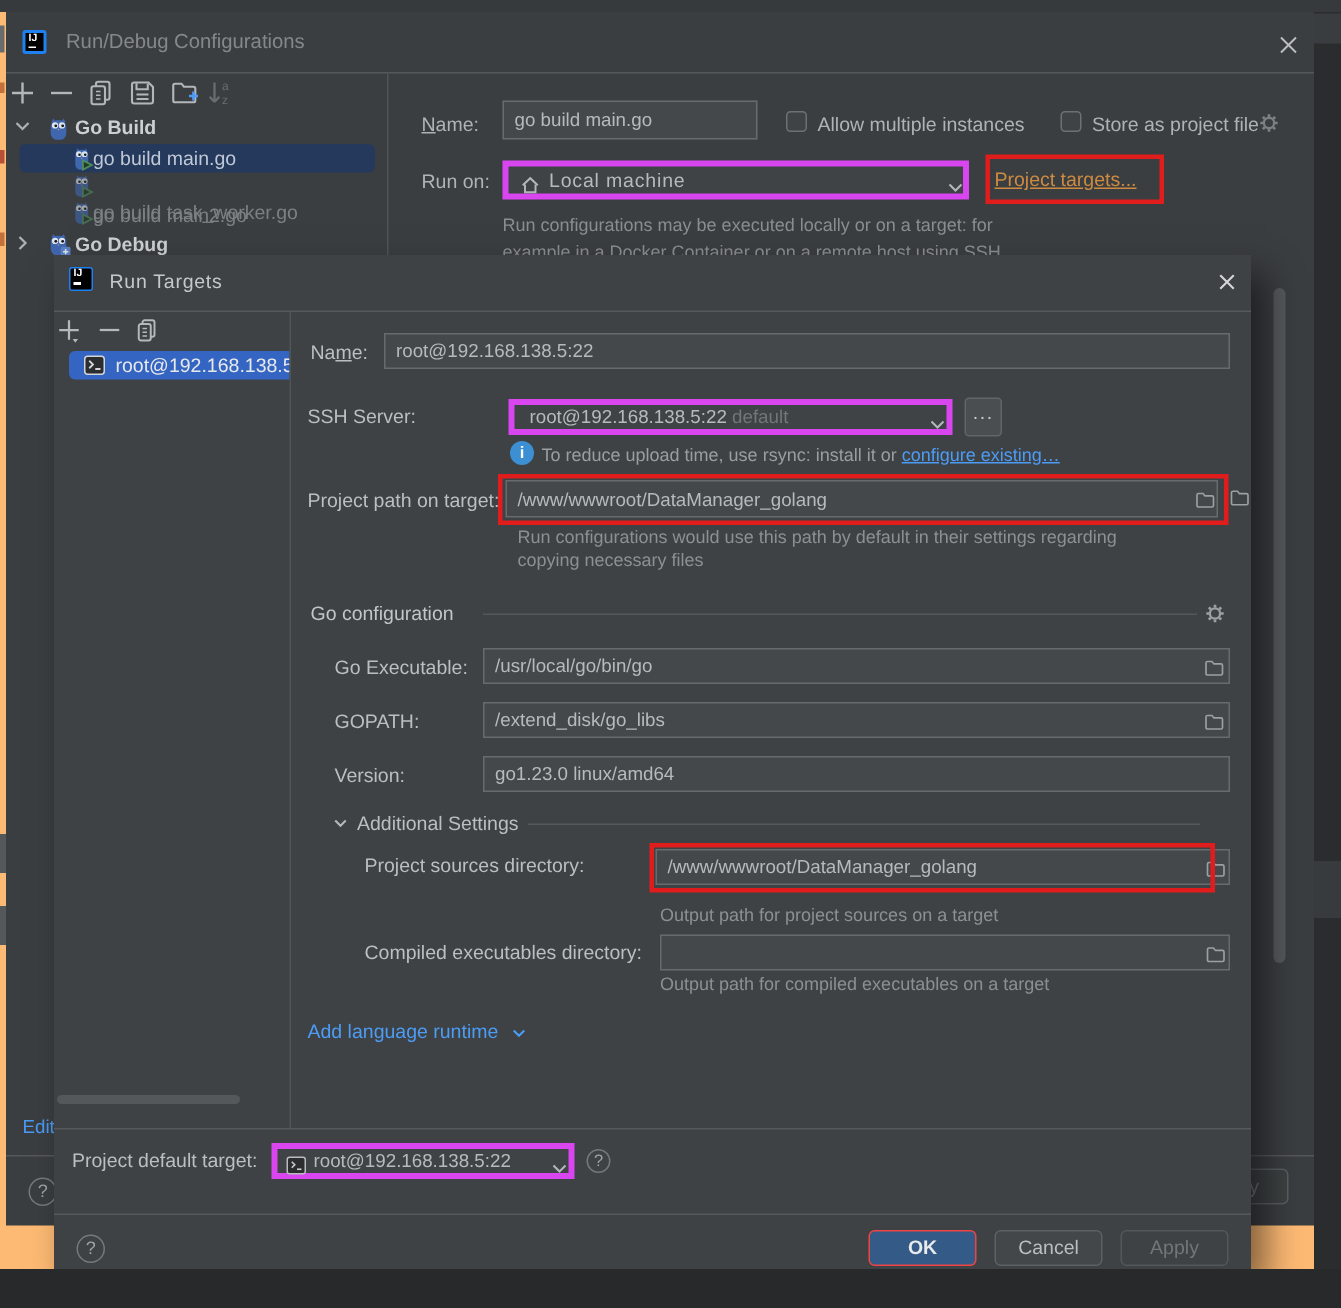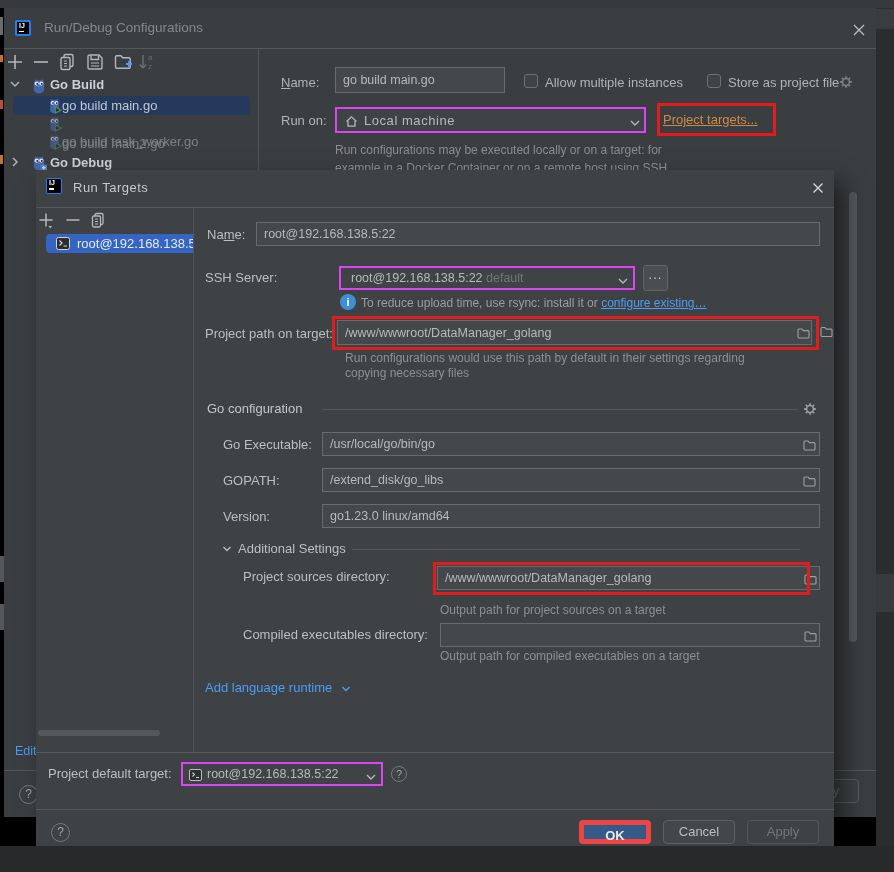--- a/index.html
+++ b/index.html
@@ -1,28 +1,28 @@
 <!DOCTYPE html>
 <html><head>
 <meta charset="utf-8">
 <style>
 * { margin:0; padding:0; box-sizing:border-box; }
 html,body { width:894px; height:872px; overflow:hidden; background:#2a2c2e; }
 body { font-family:"Liberation Sans", sans-serif; }
 .abs { position:absolute; }
-#stage { position:relative; width:894px; height:872px; background:#000000; }
+#stage { position:relative; width:894px; height:872px; background:#fdba74; }
 
 
 #backdlg { left:4px; top:8px; width:872px; height:809px; background:#3b3e40; }
 #backdlg .sep { position:absolute; left:0; width:872px; height:1px; background:#55585a; }
 .lbl { position:absolute; font-size:13px; color:#b0b3b6; white-space:nowrap; }
 .dim { color:#8a8e91; }
 .field { position:absolute; background:#44484b; border:1px solid #666b6f; }
 .tx { position:absolute; left:7px; top:50%; transform:translateY(-50%); font-size:12.5px; color:#b6babd; white-space:nowrap; }
-.combo { position:absolute; background:#3f4346; border:2px solid #d946ef; }
+.combo { position:absolute; background:#3f4346; border:4px solid #d946ef; }
 .ckbox { position:absolute; width:14px; height:14px; border:1.5px solid #6d7174; border-radius:3px; background:#3f4346; }
 .redrect { position:absolute; border:3px solid #e11c1c; z-index:5; }
 .treetx { position:absolute; font-size:13px; white-space:nowrap; }
 
 
 #modal { left:36px; top:170px; width:798px; height:677px; background:#3e4244; box-shadow:10px 12px 22px rgba(0,0,0,0.5); z-index:10; }
 #modal .sep { position:absolute; left:0; width:798px; height:1px; background:#56595b; }
 .mlbl { position:absolute; font-size:13px; color:#bcbfc2; white-space:nowrap; }
 .desc { position:absolute; font-size:12px; color:#8c9093; white-space:nowrap; }
 .blue { color:#4c9cf6; }
@@ -338,18 +338,18 @@
       </div>
       <div class="tx" style="left:24px;">root@192.168.138.5:22</div>
       <svg style="left:182px;top:7px;" width="12" height="12" viewBox="0 0 12 12">
           <path d="M2 4 L6 8 L10 4" stroke="#b4b7ba" stroke-width="1.4" fill="none"></path>
         </svg>
     </div>
     <div class="helpc" style="left:355px;top:596px;width:16px;height:16px;font-size:11px;line-height:14px;">?</div>
 
     <div class="sep" style="top:639px;"></div>
     <div class="helpc" style="left:15px;top:653px;width:19px;height:19px;font-size:12px;line-height:17px;">?</div>
-    <div class="btn" style="left:543px;top:650px;background:#345a87;border:5px solid #ef4444;color:#e8eaec;font-weight:bold;">OK</div>
+    <div class="btn" style="left:543px;top:650px;background:#345a87;border:1px solid #ef4444;color:#e8eaec;font-weight:bold;">OK</div>
     <div class="btn" style="left:627px;top:650px;background:#43474a;border:1px solid #5d6163;color:#bcbfc1;">Cancel</div>
     <div class="btn" style="left:711px;top:650px;background:#3f4245;border:1px solid #53575a;color:#72767a;">Apply</div>
   </div>
 
 </div>
 
 </body></html>

